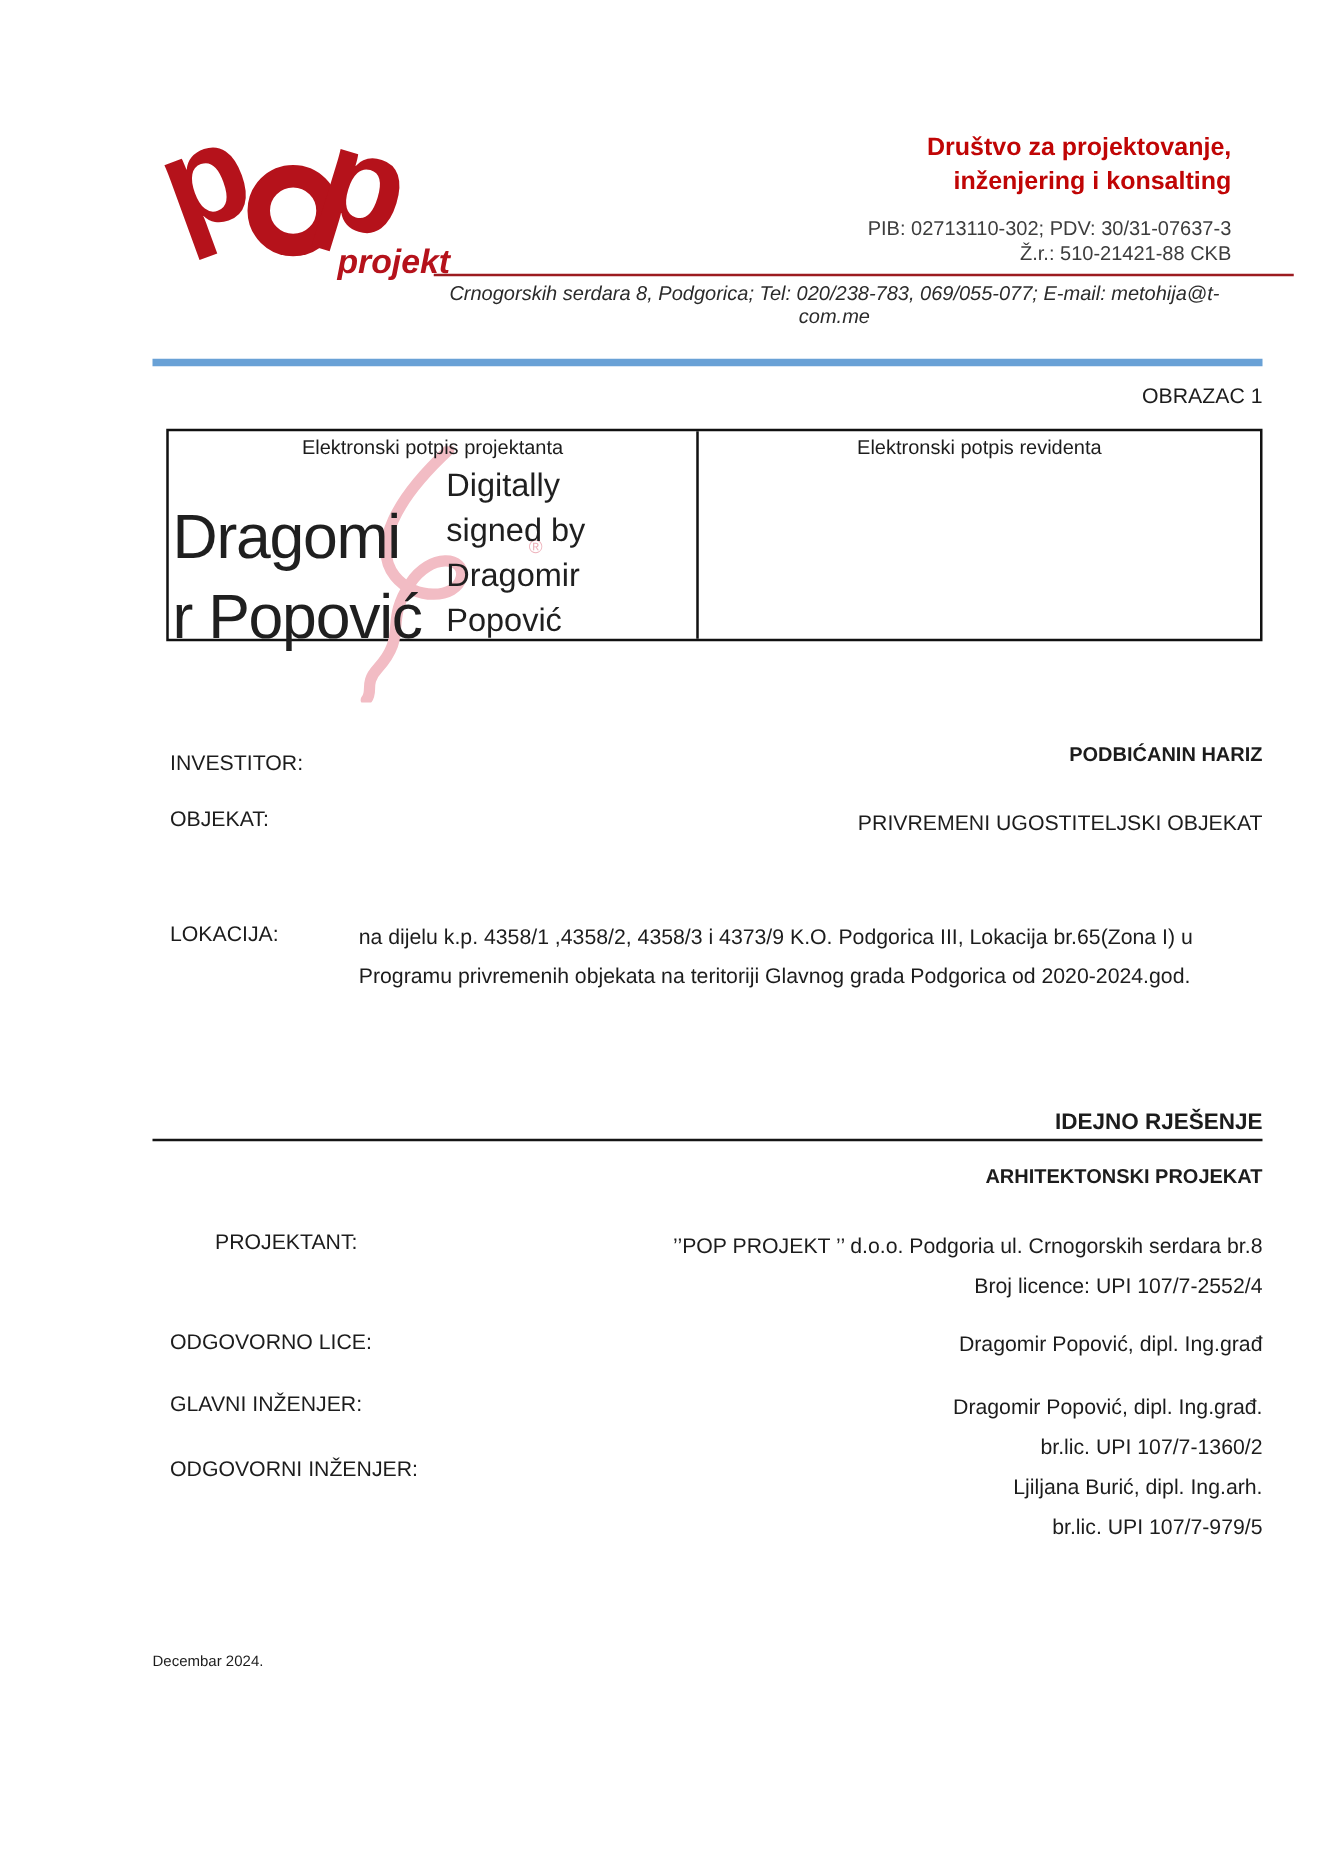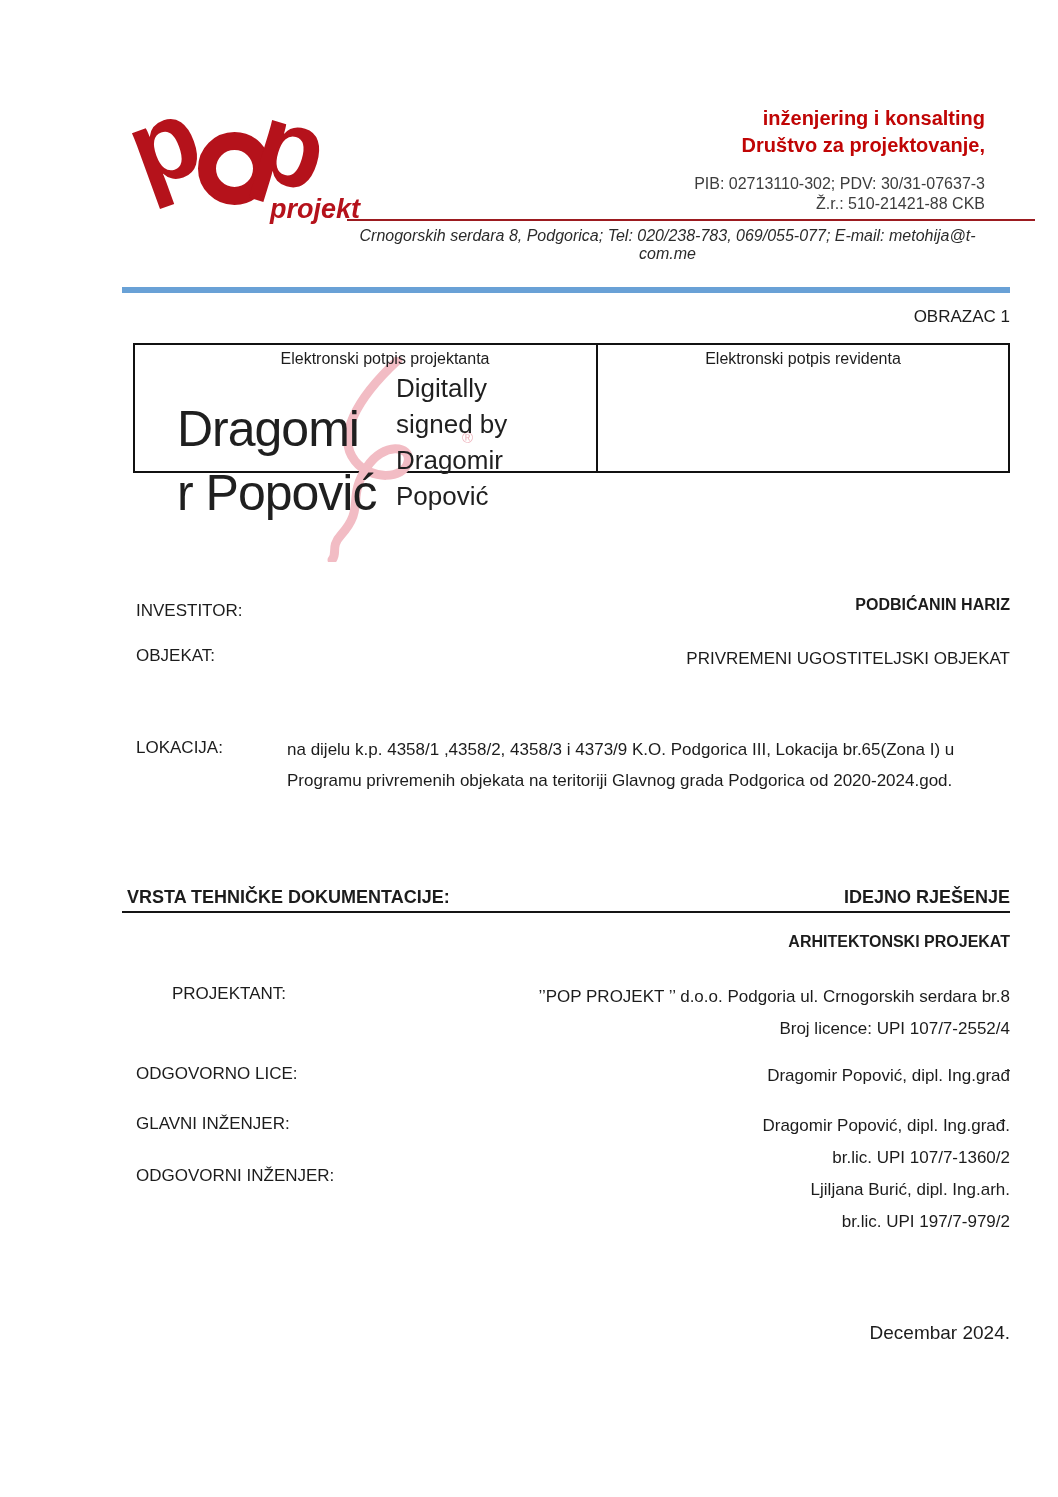--- a/index.html
+++ b/index.html
@@ -14,56 +14,56 @@
   .logo-ring{position:absolute;left:198px;top:132px;width:37px;height:37px;border:18px solid #b5121b;border-radius:50%;}
   .logo-sub{position:absolute;left:270px;top:194px;font-size:27px;font-weight:bold;font-style:italic;color:#b5121b;}
   .tagline{position:absolute;right:73px;top:105px;text-align:right;font-size:20px;font-weight:bold;color:#c00505;line-height:27px;}
   .regnums{position:absolute;right:73px;top:174px;text-align:right;font-size:16px;color:#3d3d3d;line-height:20px;}
   .red-rule{position:absolute;left:347px;top:219px;width:688px;height:2px;background:#9c1b20;}
   .address{position:absolute;left:340px;top:227px;width:655px;text-align:center;font-style:italic;font-size:16px;color:#2b2b2b;}
   
   .blue-bar{position:absolute;left:122px;top:287px;width:888px;height:6px;background:#69a1d6;}
   .obrazac{position:absolute;right:48px;top:307px;font-size:17px;color:#1c1c1c;}
   
-  .sig-table{position:absolute;left:133px;top:343px;width:877px;height:130px;display:flex;border:2px solid #111;box-sizing:border-box;padding-left:39px;}
+  .sig-table{position:absolute;left:133px;top:343px;width:877px;height:170px;display:flex;border:2px solid #111;box-sizing:border-box;}
   .sig-cell{position:relative;box-sizing:border-box;overflow:visible;}
   .sig-left{width:424px;border-right:2px solid #111;}
   .sig-right{flex:1;}
   .sig-head{text-align:center;font-size:16px;padding-top:5px;position:relative;z-index:2;}
   .ribbon{position:absolute;left:112px;top:12px;width:175px;height:205px;z-index:0;}
   .rmark{position:absolute;left:288px;top:84px;font-size:15px;color:#eeb3bc;z-index:0;}
   .sig-name{position:absolute;left:3px;top:24px;z-index:1;font-size:50px;line-height:64px;color:#1f1f1f;letter-spacing:-1px;white-space:nowrap;margin-top:28px;}
   .sig-detail{position:absolute;left:222px;top:25px;width:152px;z-index:1;font-size:26px;line-height:36px;color:#1f1f1f;}
   
   .lbl{position:absolute;left:136px;font-size:17px;white-space:nowrap;}
   .val-r{position:absolute;right:48px;text-align:right;font-size:17px;white-space:nowrap;}
   .bold{font-weight:bold;}
   .fs19{font-size:16px;}
   .fs18{font-size:18px;}
   .lh32{line-height:32px;}
   .lok-block{position:absolute;left:287px;top:734px;width:723px;font-size:17px;line-height:31px;}
   .nowrap{white-space:nowrap;}
   .underline-rule{position:absolute;left:122px;top:911px;width:888px;height:2px;background:#151515;}
-  .date-line{position:absolute;left:122px;top:1322px;width:888px;text-align:right;font-size:19px;}
+  .date-line{position:absolute;left:122px;top:1322px;width:888px;text-align:left;font-size:12px;}
 </style>
 </head>
 <body>
 
 <div class="page">
 
   <div>
     <span class="logo-p p1">p</span>
     <span class="logo-ring"></span>
     <span class="logo-p p2">p</span>
     <div class="logo-sub">projekt</div>
   </div>
 
   <div class="tagline">
+    <div>Društvo za projektovanje,</div>
     <div>inženjering i konsalting</div>
-    <div>Društvo za projektovanje,</div>
   </div>
 
   <div class="regnums">
     <div>PIB: 02713110-302; PDV: 30/31-07637-3</div>
     <div>Ž.r.: 510-21421-88 CKB</div>
   </div>
 
   <div class="red-rule"></div>
   <div class="address">Crnogorskih serdara 8, Podgorica; Tel: 020/238-783, 069/055-077; E-mail: metohija@t-com.me</div>
 
@@ -93,21 +93,20 @@
 
   <div class="lbl" style="top:646px;">OBJEKAT:</div>
   <div class="val-r" style="top:649px;">PRIVREMENI UGOSTITELJSKI OBJEKAT</div>
 
   <div class="lbl" style="top:738px;">LOKACIJA:</div>
   <div class="lok-block">
     <div class="nowrap">na dijelu k.p. 4358/1 ,4358/2, 4358/3 i 4373/9 K.O. Podgorica III, Lokacija  br.65(Zona I) u</div>
     <div class="nowrap">Programu privremenih objekata na teritoriji Glavnog grada Podgorica od 2020-2024.god.</div>
   </div>
 
-  <div class="lbl bold fs18" style="left:127px;top:887px;">VRSTA TEHNIČKE DOKUMENTACIJE:</div>
   <div class="val-r bold fs18" style="top:887px;">IDEJNO RJEŠENJE</div>
   <div class="underline-rule"></div>
 
   <div class="val-r bold fs19" style="top:933px;">ARHITEKTONSKI PROJEKAT</div>
 
   <div class="lbl" style="top:984px;margin-left:36px;">PROJEKTANT:</div>
   <div class="val-r lh32" style="top:981px;">
     <div>’’POP PROJEKT ’’ d.o.o. Podgoria ul. Crnogorskih serdara br.8</div>
     <div>Broj licence: UPI 107/7-2552/4</div>
   </div>
@@ -117,18 +116,18 @@
 
   <div class="lbl" style="top:1114px;">GLAVNI INŽENJER:</div>
   <div class="val-r lh32" style="top:1110px;">
     <div>Dragomir Popović, dipl. Ing.građ.</div>
     <div>br.lic. UPI 107/7-1360/2</div>
   </div>
 
   <div class="lbl" style="top:1166px;">ODGOVORNI INŽENJER:</div>
   <div class="val-r lh32" style="top:1174px;">
     <div>Ljiljana Burić, dipl. Ing.arh.</div>
-    <div>br.lic. UPI 197/7-979/2</div>
+    <div>br.lic. UPI 107/7-979/5</div>
   </div>
 
   <div class="date-line">Decembar 2024.</div>
 
 </div>
 
 </body></html>

